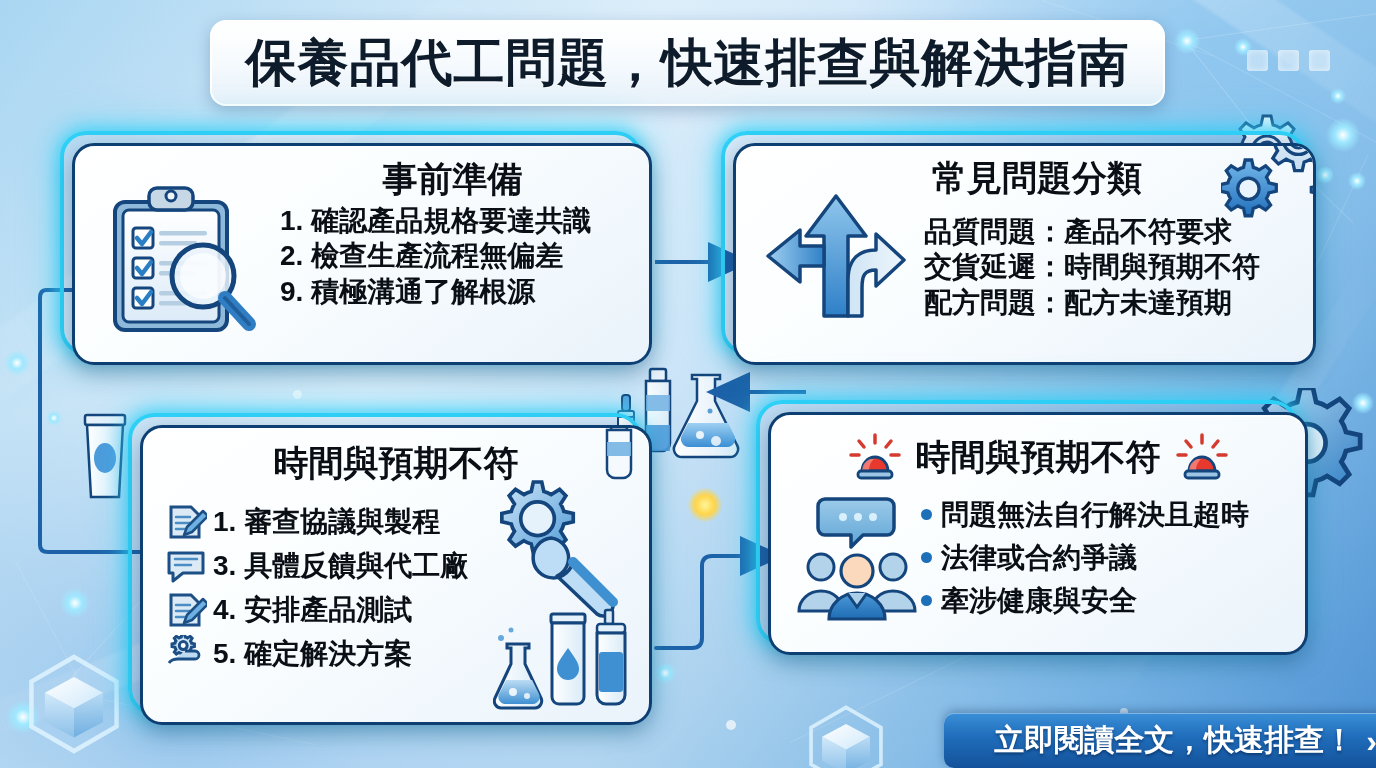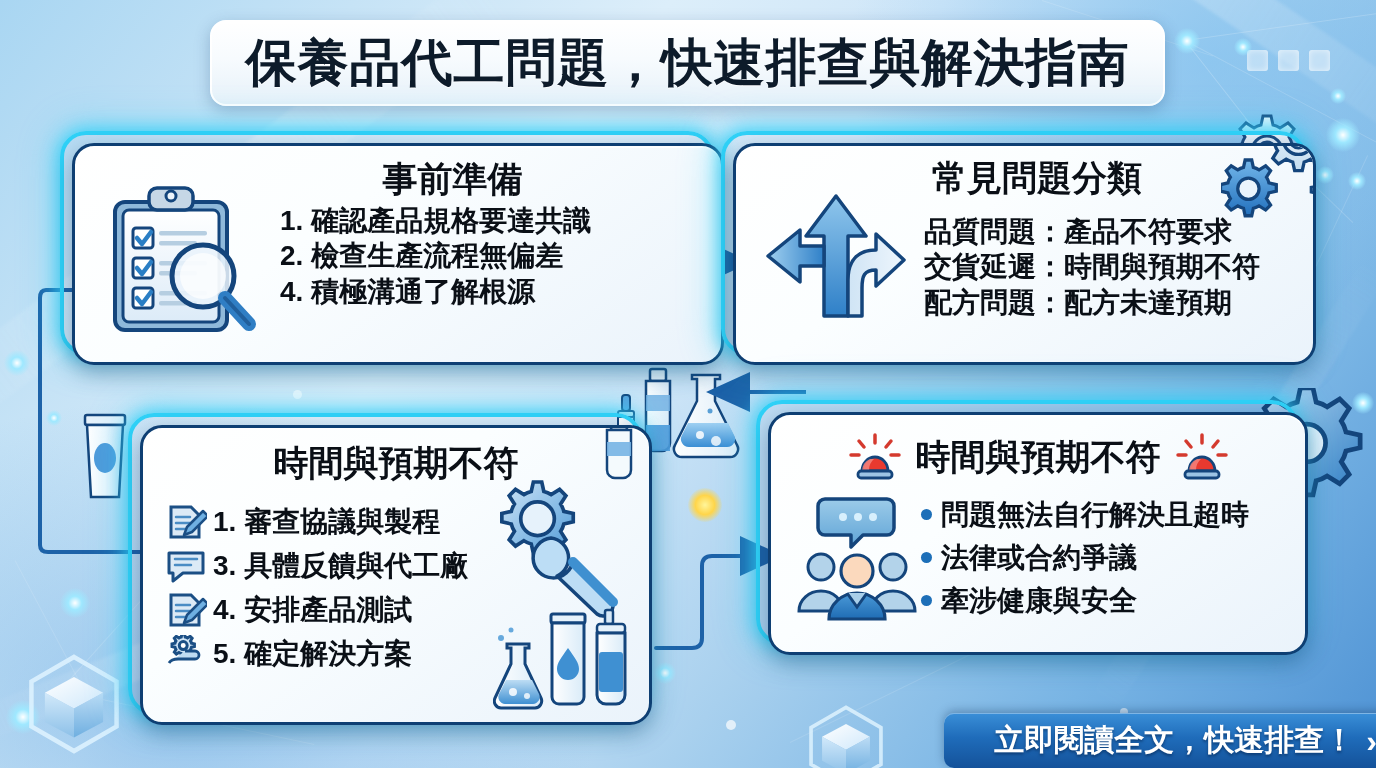--- a/index.html
+++ b/index.html
@@ -81,21 +81,21 @@
   .card-line {
     font-size: 28px; font-weight: 700; color: #0a0f16;
     line-height: 1.28; white-space: nowrap;
   }
   .bullet-dot {
     display: inline-block; width: 11px; height: 11px; border-radius: 50%;
     background: #1d6fb8; margin-right: 9px; vertical-align: 4px;
   }
 
   
-  #card1-wrap { left: 72px; top: 143px; width: 652px; height: 222px; }
+  #card1-wrap { left: 72px; top: 143px; width: 580px; height: 222px; }
   #card1-icon { position: absolute; left: 22px; top: 34px; }
   #card1-body { position: absolute; left: 205px; top: 14px; }
   #card1-body .card-title { text-align: center; width: 345px; margin-bottom: 4px; }
 
   
   #card2-wrap { left: 733px; top: 143px; width: 583px; height: 222px; }
   #card2-icon { position: absolute; left: 30px; top: 42px; }
   #card2-body { position: absolute; left: 188px; top: 13px; }
   #card2-body .card-title { text-align: left; margin-bottom: 16px; padding-left: 8px; }
   #card2-gears { position: absolute; right: -58px; top: -42px; }
@@ -363,21 +363,21 @@
           <circle cx="106" cy="96" r="31" fill="#eaf3fb" fill-opacity=".85" stroke="#14457c" stroke-width="5"></circle>
           <circle cx="106" cy="96" r="23" fill="#fff" fill-opacity=".7"></circle>
           <path d="M128 118 L152 144" stroke="#2f7ec4" stroke-width="14" stroke-linecap="round"></path>
           <path d="M128 118 L152 144" stroke="#14457c" stroke-width="4" stroke-linecap="round" fill="none" opacity=".55"></path>
         </svg>
 
         <div id="card1-body">
           <div class="card-title">事前準備</div>
           <div class="card-line">1. 確認產品規格要達共識</div>
           <div class="card-line">2. 檢查生產流程無偏差</div>
-          <div class="card-line">4. 積極溝通了解根源</div>
+          <div class="card-line">9. 積極溝通了解根源</div>
         </div>
       </div>
     </div>
   </div>
 
   <div class="card-wrap" id="card2-wrap">
     <div class="card-glow"></div>
     <div class="card">
       <div class="card-inner">
         <svg id="card2-icon" width="140" height="135" viewBox="0 0 140 135">

